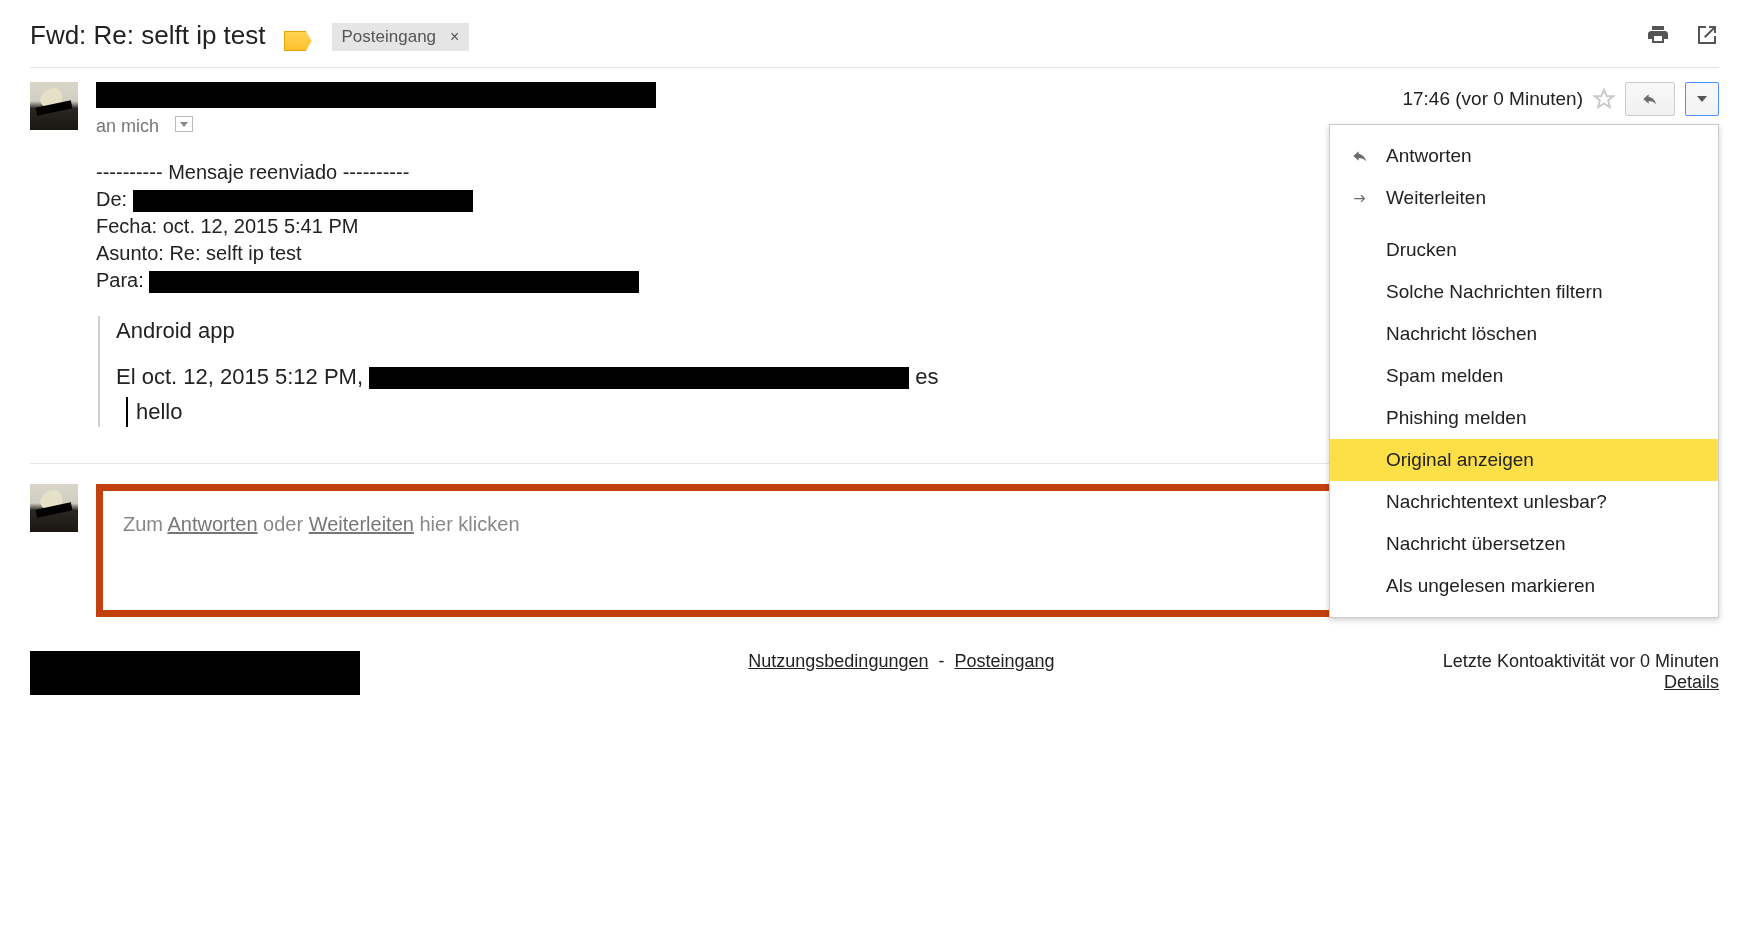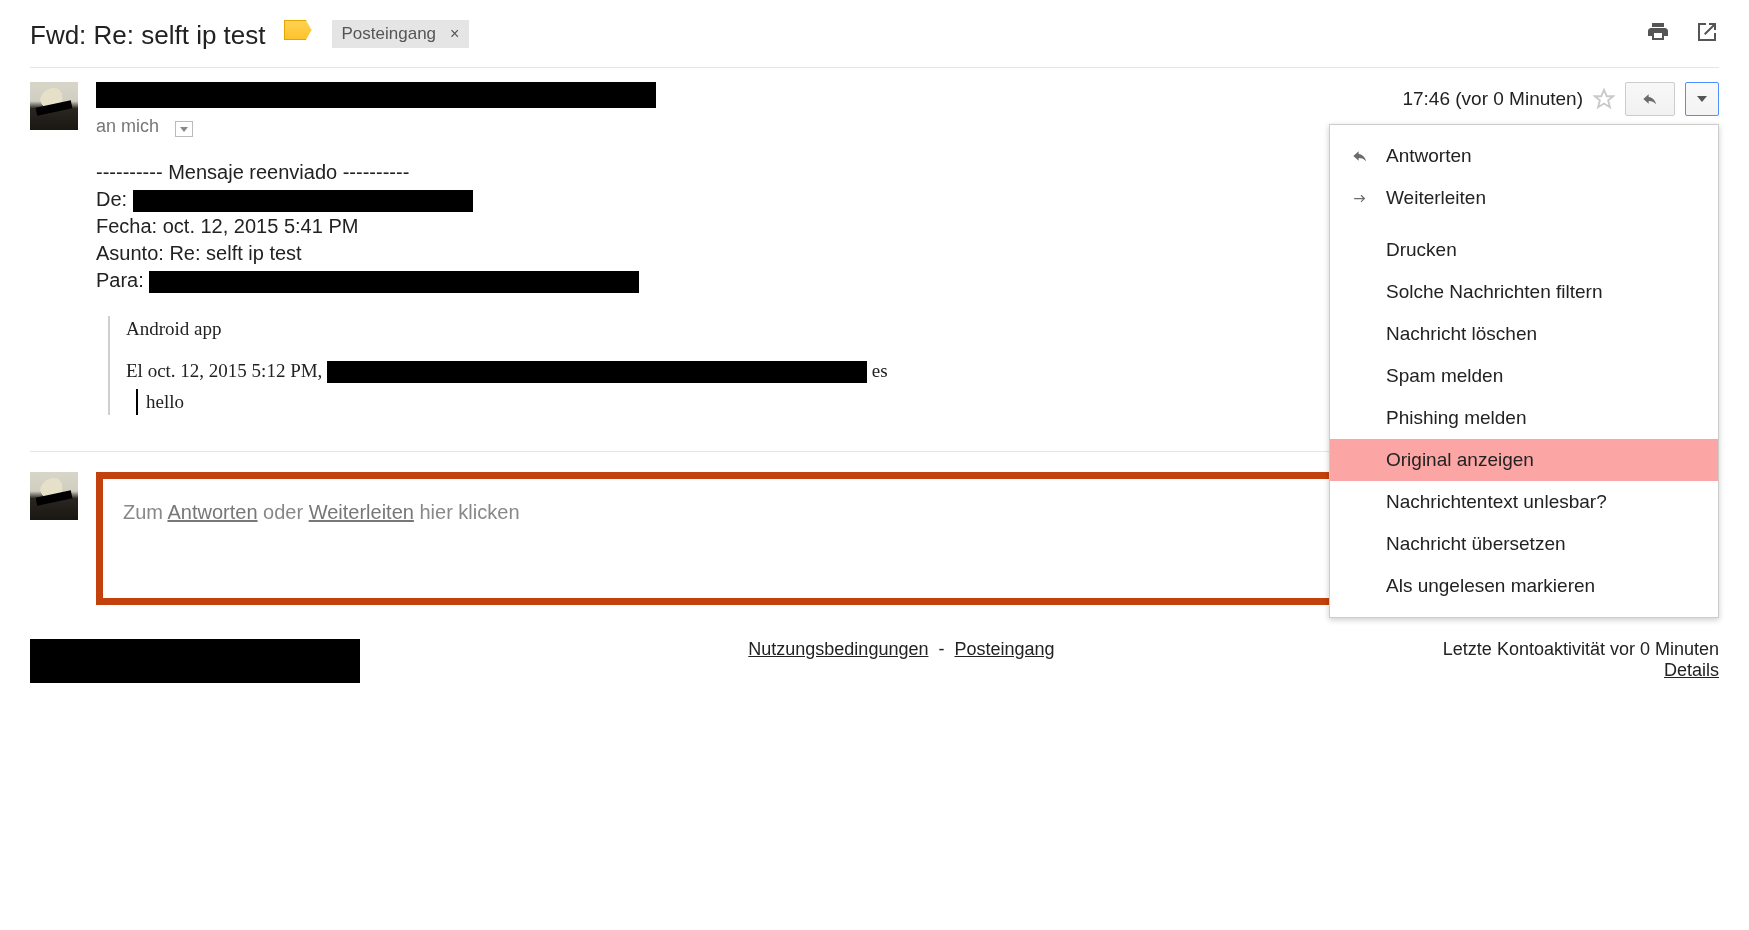--- a/index.html
+++ b/index.html
@@ -4,21 +4,21 @@
 <style>
   * { box-sizing: border-box; margin: 0; padding: 0; }
   body {
     font-family: Arial, Helvetica, sans-serif;
     background: #fff;
     padding: 20px 30px 40px 30px;
     color: #222;
   }
   .header-row {
     display: flex;
-    align-items: flex-start;
+    align-items: flex-end;
     padding-bottom: 16px;
     border-bottom: 1px solid #e5e5e5;
   }
   .subject {
     font-size: 26px;
     color: #222;
     font-weight: normal;
     margin-right: 18px;
   }
   .tag-icon {
@@ -85,36 +85,35 @@
     width:34px; height:34px;
     background:linear-gradient(#f9f9f9,#f3f3f3);
     border:1px solid #4d90fe; border-radius:2px;
     display:flex; align-items:center; justify-content:center;
     cursor:pointer;
   }
   .more-btn .tri{
     width:0;height:0;border-left:5px solid transparent;border-right:5px solid transparent;border-top:6px solid #555;
   }
 
-  .to-line { margin-top:8px; color:#777; font-size:18px; display:flex; align-items:flex-end; gap:16px;}
+  .to-line { margin-top:8px; color:#777; font-size:18px; display:flex; align-items:flex-start; gap:16px;}
   .details-toggle{
     width:18px; height:16px; border:1px solid #bbb; background:#fff;
     display:inline-flex; align-items:center; justify-content:center;
   }
   .details-toggle .tri{ width:0;height:0;border-left:4px solid transparent;border-right:4px solid transparent;border-top:5px solid #888;}
 
   .fwd-block{ margin-top:22px; font-size:20px; color:#222; line-height:1.35;}
   .fwd-block .line{ display:block; }
   .fwd-block .redact-inline{ display:inline-block; vertical-align:middle; background:#000; height:22px;}
   .quoted{
     border-left:2px solid #cfcfcf;
-    margin:22px 0 0 12px;
+    margin:22px 0 0 2px;
     padding-left:16px;
-    font-size:19px;
-    font-family:Liberation Serif, serif;
+    font-size:22px;
   }
   .quoted-inner{
     border-left:2px solid #000000;
     margin:6px 0 0 10px;
     padding-left:8px;
   }
 
   
   .reply-row{
     display:flex; margin-top:36px; border-top:1px solid #e5e5e5; padding-top:20px;
@@ -137,21 +136,21 @@
     padding:10px 0;
   }
   .dropdown .item{
     display:flex; align-items:center;
     gap:14px;
     padding:10px 22px 10px 18px;
     font-size:19px; color:#222;
     cursor:pointer;
   }
   .dropdown .item:hover,
-  .dropdown .item.hl{ background:#fca5a5;}
+  .dropdown .item.hl{ background:#fde047;}
   .dropdown .icon-slot{ width:24px; display:flex; justify-content:center; }
   .dropdown .icon-slot svg{ fill:#6b6b6b; }
   .dropdown .sep{ height:10px; }
 
   
   .footer{
     margin-top:34px;
     display:flex; align-items:flex-start; gap:8px;
     font-size:18px;
   }

